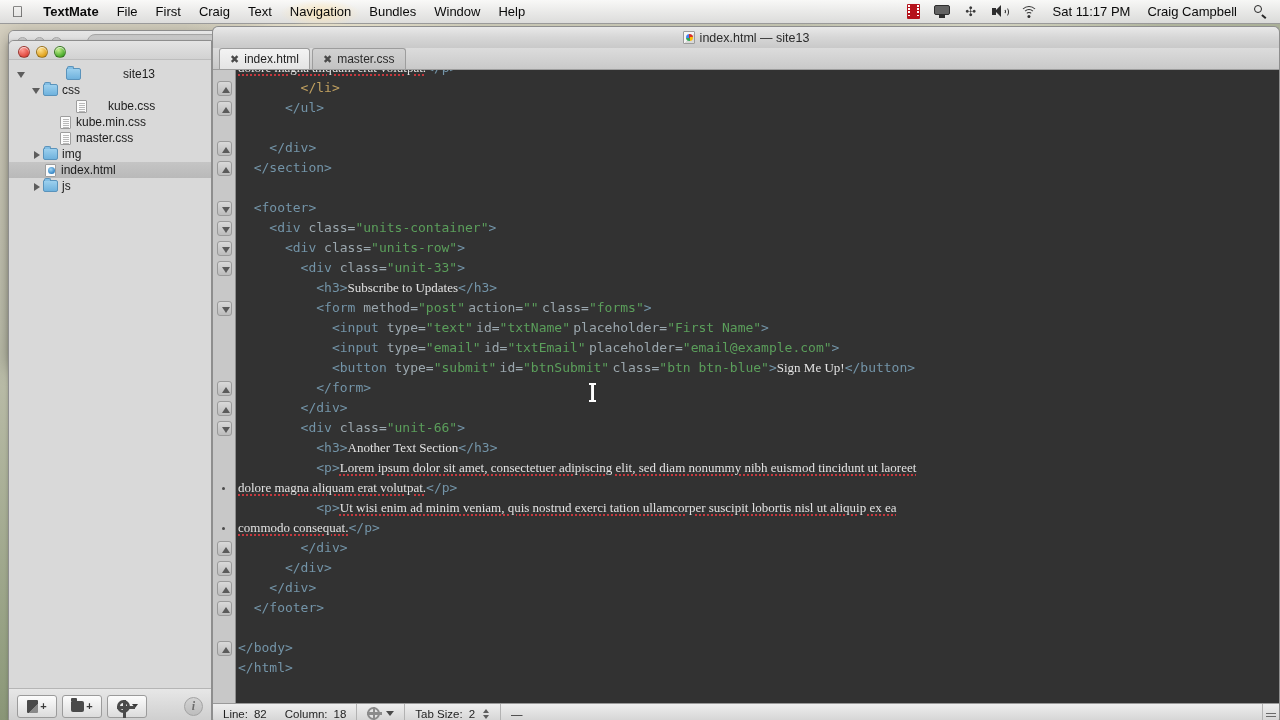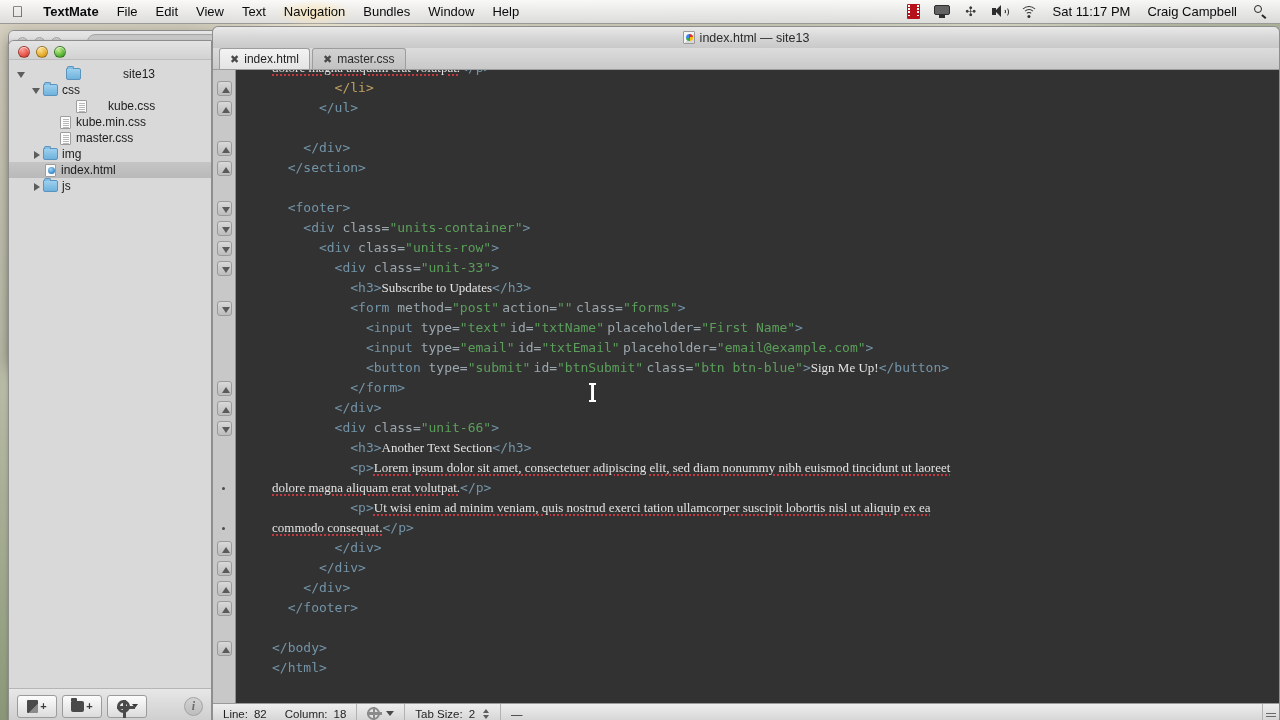--- a/index.html
+++ b/index.html
@@ -187,21 +187,20 @@
   .fold.down .pent:after{content:"";position:absolute;left:3.5px;top:4.5px;
     border-top:6px solid #5a5a5a;border-left:4px solid transparent;border-right:4px solid transparent;}
   .wrapdot{position:absolute;left:9px;width:3px;height:3px;border-radius:50%;background:#4b4b4b;}
 
   #codetext{
     flex:1;position:relative;
     font-family:"DejaVu Sans Mono","Liberation Mono",monospace;
     font-size:13px;line-height:20px;color:#dcdcdc;
     white-space:pre;padding-left:2px;box-sizing:border-box;
     overflow:hidden;
-    margin-left:34px;
   }
   .cl{height:20px;line-height:20px;white-space:pre;}
   .tag{color:#7394a8;}
   .tag2{color:#c0a060;}
   .attr{color:#9ba7ae;}
   .val{color:#5b9f5b;}
   .txt{color:#e2e2e2;font-family:Liberation Serif, serif;}
   .sp{ text-decoration-line: underline; text-decoration-style: dotted; text-decoration-color:#c4393f; text-decoration-thickness:1.5px; text-underline-offset:2px;}
 
   #caret{position:absolute;left:378px;top:315px;width:1px;height:16px;background:#f0f0f0;}
@@ -234,22 +233,22 @@
 </style>
 </head>
 <body>
 
 <div id="desktop"></div>
 
 <div id="menubar">
   <span class="apple"></span>
   <span class="mi app">TextMate</span>
   <span class="mi">File</span>
-  <span class="mi">Edit</span>
-  <span class="mi">View</span>
+  <span class="mi">First</span>
+  <span class="mi">Craig</span>
   <span class="mi">Text</span>
   <span class="mi glow">Navigation</span>
   <span class="mi">Bundles</span>
   <span class="mi">Window</span>
   <span class="mi">Help</span>
   <span class="spacer"></span>
 
   <span class="sb">
       <span class="ic-film"></span>
     </span>

